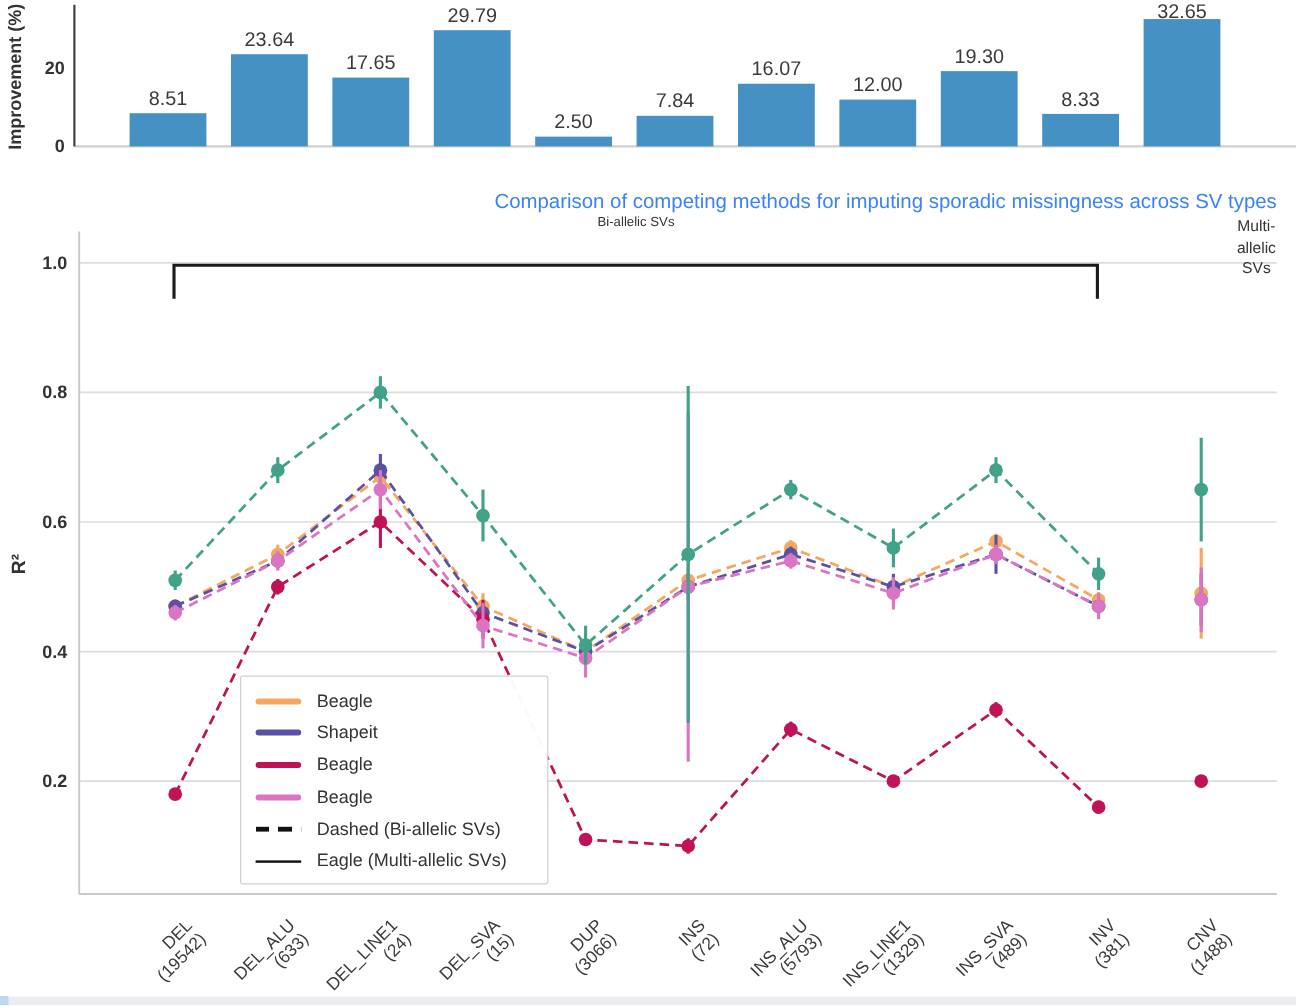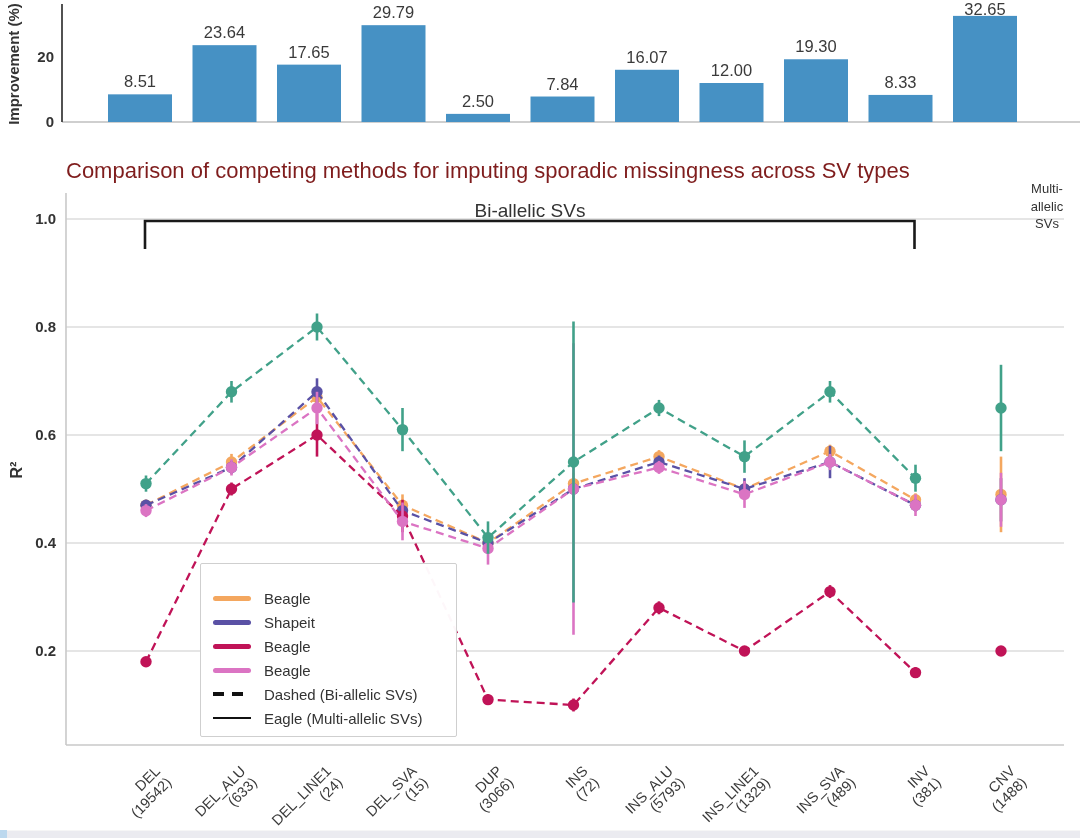--- a/index.html
+++ b/index.html
@@ -6,35 +6,35 @@
   #figure{
     position:relative;width:1080px;height:838px;background:#ffffff;
     font-family:"Liberation Sans","DejaVu Sans",sans-serif;overflow:hidden;
   }
   .rot-label{
     position:absolute;white-space:nowrap;color:#333;font-size:15px;font-weight:600;
     transform:translate(-50%,-50%) rotate(-90deg);
   }
   #r2-label{font-size:16px;font-weight:700;}
   #main-title{
-    position:absolute;left:66px;top:158px;width:998px;text-align:left;
-    font-size:22px;color:#7f1d1d;
+    position:absolute;left:66px;top:158px;width:998px;text-align:right;
+    font-size:17px;color:#3b82f6;
   }
   #biallelic-label{
-    position:absolute;left:530px;top:211px;transform:translate(-50%,-50%);
-    font-size:19px;color:#333;white-space:nowrap;
+    position:absolute;left:530px;top:185px;transform:translate(-50%,-50%);
+    font-size:11px;color:#333;white-space:nowrap;
   }
   #multiallelic-label{
     position:absolute;left:1003px;top:206px;transform:translate(-50%,-50%);
     font-size:13px;color:#333;text-align:center;white-space:pre-line;line-height:1.35;margin-left:44px;
   }
   #legend{
     position:absolute;left:200px;top:563px;width:257px;height:174px;
     background:rgba(255,255,255,0.97);border:1px solid #cfcfcf;border-radius:2px;
-    box-sizing:border-box;padding:23px 12px 7px 12px;display:flex;flex-direction:column;
+    box-sizing:border-box;padding:9px 12px 7px 12px;display:flex;flex-direction:column;
     justify-content:space-between;z-index:5;
   }
   .legend-row{display:flex;align-items:center;gap:13px;height:22px;}
   .legend-swatch{width:38px;flex:0 0 38px;}
   .sw-color{height:5px;border-radius:3px;}
   .sw-dashed{height:4.5px;background:repeating-linear-gradient(90deg,#111 0 11px,transparent 11px 19px);}
   .sw-solid{height:2.5px;background:#111;}
   .legend-label{font-size:15px;color:#333;white-space:nowrap;}
   #bottom-strip{
     position:absolute;left:0;bottom:0;width:1080px;height:7px;background:#ebebf0;

